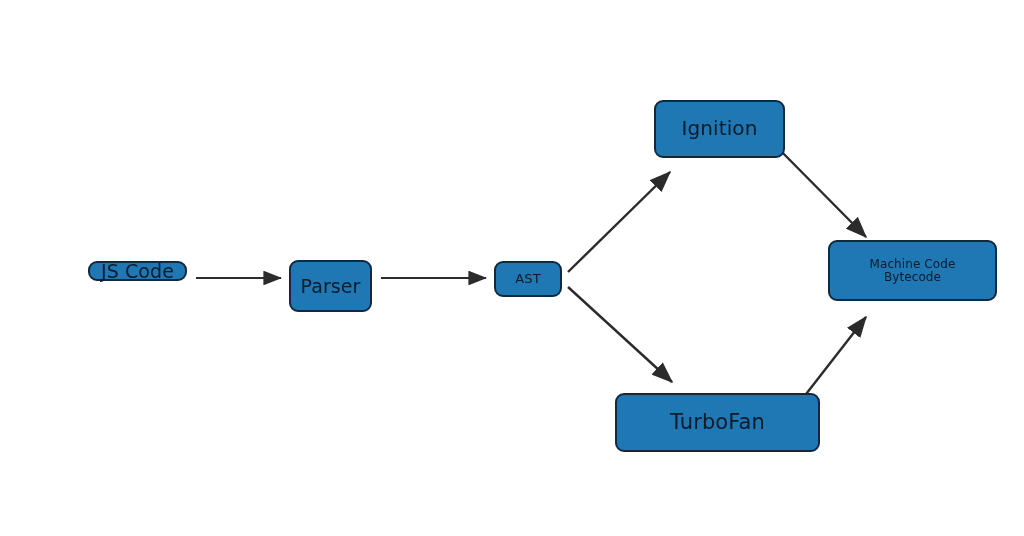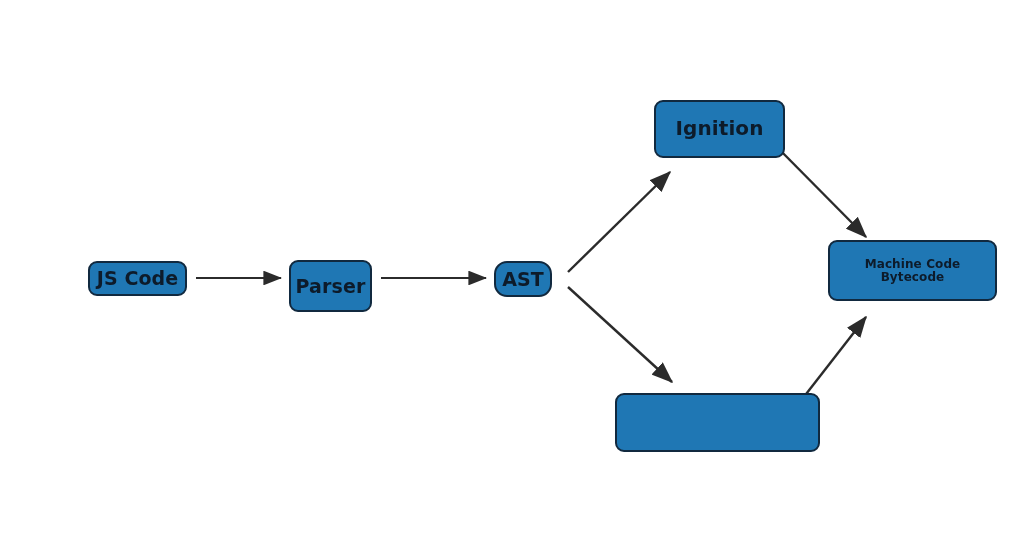--- a/index.html
+++ b/index.html
@@ -30,40 +30,39 @@
     box-sizing: border-box;
     background: #1f77b4;
     border: 2.5px solid #11293f;
     border-radius: 9px;
     color: #0d1b2a;
     display: flex;
     align-items: center;
     justify-content: center;
     text-align: center;
     line-height: 1.08;
-    font-weight: 700;
+    font-weight: 400;
     letter-spacing: 0.1px;
     white-space: nowrap;
     z-index: 2;
   }
   .node .label {
     display: block;
   }
   #node-js-code {
-    left: 88px;  top: 261px;  width: 99px;  height: 35px;
+    left: 88px;  top: 261px;  width: 99px;  height: 20px;
     font-size: 19px;
   }
   #node-parser {
     left: 289px; top: 260px;  width: 83px;  height: 52px;
     font-size: 19px;
   }
   #node-ast {
-    left: 494px; top: 261px;  width: 58px;  height: 36px;
-    font-size: 19px;
-    border-radius: 13px;
+    left: 494px; top: 261px;  width: 68px;  height: 36px;
+    font-size: 13px;
   }
   #node-ignition {
     left: 654px; top: 100px;  width: 131px; height: 58px;
     font-size: 20px;
   }
   #node-turbofan {
     left: 615px; top: 393px;  width: 205px; height: 59px;
     font-size: 21px;
   }
   #node-machine-code {
@@ -114,20 +113,21 @@
   </div>
 
   <div class="node" id="node-ignition">
     <span>
       <span class="label">Ignition</span>
     </span>
   </div>
 
   <div class="node" id="node-turbofan">
     <span>
+      <span class="label">TurboFan</span>
     </span>
   </div>
 
   <div class="node" id="node-machine-code">
     <span>
       <span class="label">Machine Code</span>
       <span class="label">Bytecode</span>
     </span>
   </div>
 

